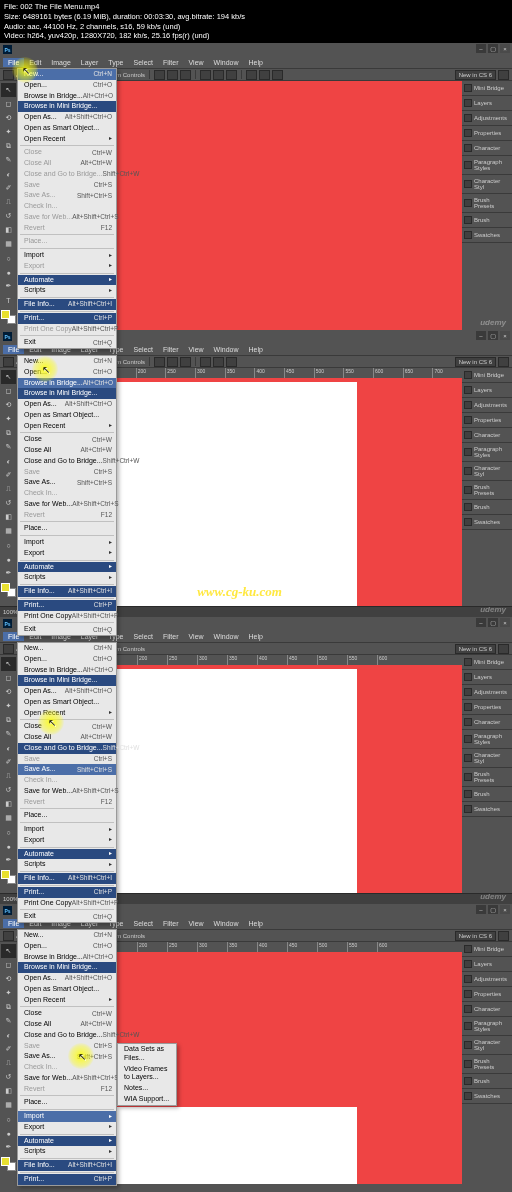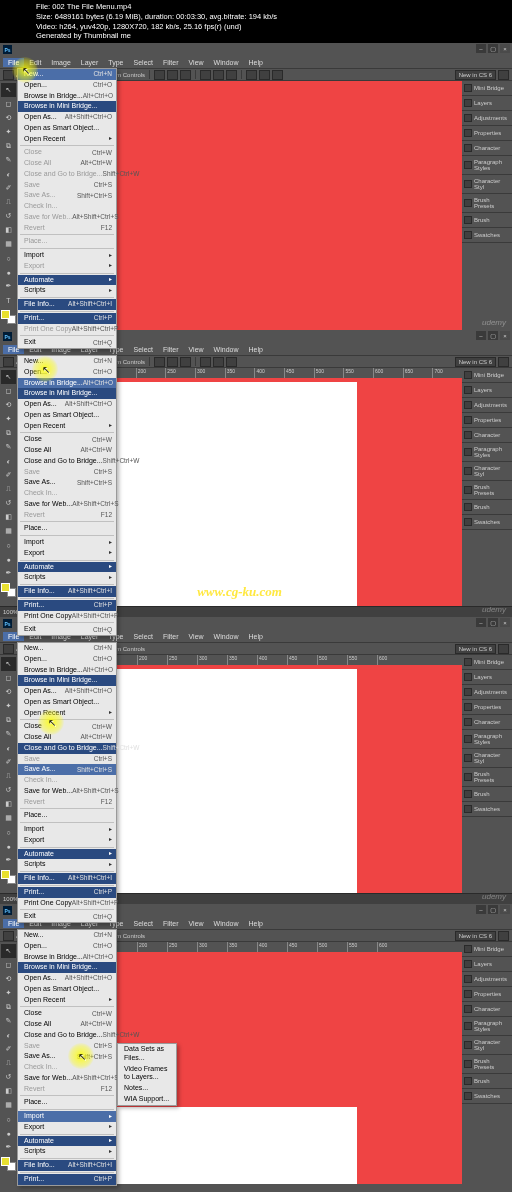--- a/index.html
+++ b/index.html
@@ -1,17 +1,17 @@
 <!DOCTYPE html>
 <html><head>
 <meta charset="utf-8">
 <style>
 * { margin: 0; padding: 0; box-sizing: border-box; font-family: Tahoma, Arial, sans-serif; }
 body { background: #000; width: 512px; }
-.info-header { background: #000; color: #fff; font-size: 7.5px; padding: 2px 4px; line-height: 1.3; margin-left: 32px; }
+.info-header { background: #000; color: #fff; font-size: 7.5px; padding: 2px 4px; line-height: 1.3; }
 .info-header div { white-space: nowrap; }
 
 .ps-instance { position: relative; width: 512px; background: #535353; }
 
 .titlebar { background: #535353; height: 13px; display: flex; align-items: center; padding: 0 3px; color: #ccc; font-size: 7px; position: relative; }
 .titlebar .ps-logo { width: 9px; height: 9px; background: #001c36; color: #5ec0ff; font-size: 5px; font-weight: bold; display: flex; align-items: center; justify-content: center; margin-right: 4px; }
 .titlebar .win-controls { position: absolute; right: 2px; top: 1px; display: flex; gap: 2px; }
 .titlebar .win-btn { width: 10px; height: 9px; background: #3a3a3a; color: #ccc; font-size: 6px; display: flex; align-items: center; justify-content: center; }
 .titlebar .win-btn.close { background: #4a4a4a; }
 
@@ -57,30 +57,30 @@
 .dropdown-menu .dm-sep { height: 1px; background: #c0c0c0; margin: 1px 2px; }
 .dropdown-menu .dm-item .arrow { font-size: 6px; color: #333; }
 .dropdown-menu .dm-item.highlighted .arrow, .dropdown-menu .dm-item.darkblue .arrow { color: #fff; }
 
 .submenu { position: absolute; background: #e8e8e8; border: 1px solid #9a9a9a; box-shadow: 2px 2px 4px rgba(0,0,0,0.3); font-size: 7px; color: #000; z-index: 101; width: 60px; }
 .submenu .dm-item { padding: 1px 4px 1px 6px; line-height: 1.25; }
 
 .cursor-highlight { position: absolute; width: 26px; height: 26px; background: radial-gradient(circle, rgba(255,255,0,0.85) 0%, rgba(255,255,0,0.35) 55%, rgba(255,255,0,0) 75%); border-radius: 50%; z-index: 200; pointer-events: none; }
 .cursor-arrow { position: absolute; z-index: 201; font-size: 10px; color: #000; text-shadow: 1px 1px 0 #fff; pointer-events: none; }
 
-.udemy-mark { position: absolute; right: 6px; bottom: 3px; color: rgba(255,255,255,0.35); font-size: 8px; font-weight: normal; font-style: italic; z-index: 50; }
+.udemy-mark { position: absolute; right: 6px; bottom: 3px; color: rgba(255,255,255,0.35); font-size: 8px; font-weight: bold; font-style: italic; z-index: 50; }
 </style>
 </head>
 <body>
 
 <div class="info-header">
   <div>File: 002 The File Menu.mp4</div>
   <div>Size: 6489161 bytes (6.19 MiB), duration: 00:03:30, avg.bitrate: 194 kb/s</div>
+  <div>Audio: aac, 44100 Hz, 2 channels, s16, 59 kb/s (und)</div>
   <div>Video: h264, yuv420p, 1280X720, 182 kb/s, 25.16 fps(r) (und)</div>
-  <div>Generated by Thumbnail me</div>
 </div>
 
 <div class="ps-instance" style="height:287px">
   <div class="titlebar">
     <div class="ps-logo">Ps</div>
     <div class="win-controls">
       <div class="win-btn">–</div>
       <div class="win-btn">▢</div>
       <div class="win-btn close">×</div>
     </div>

